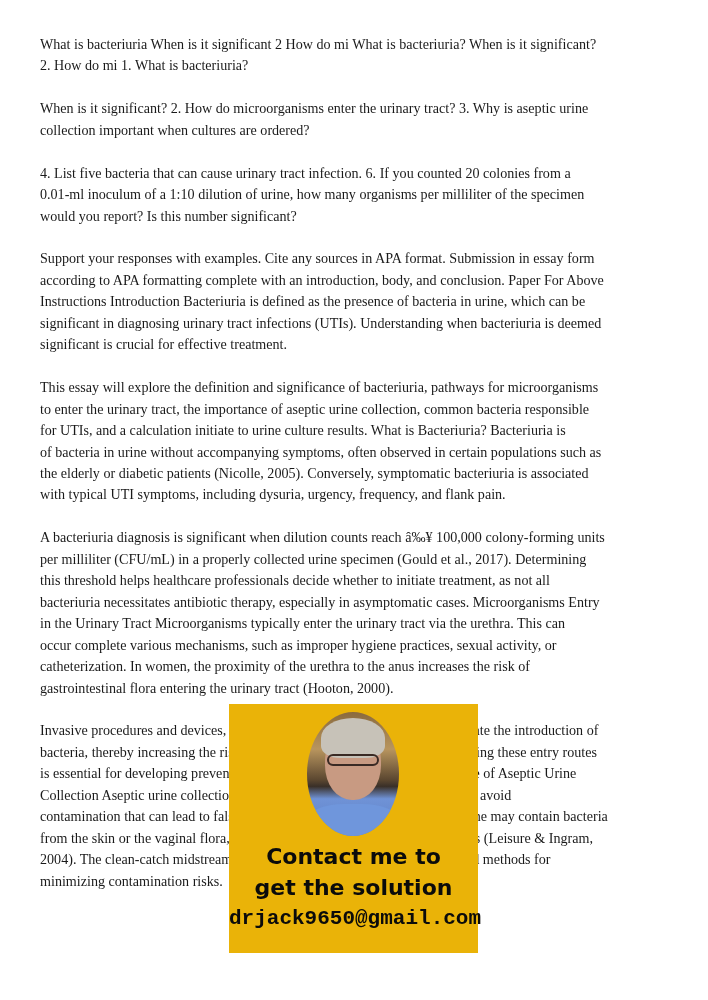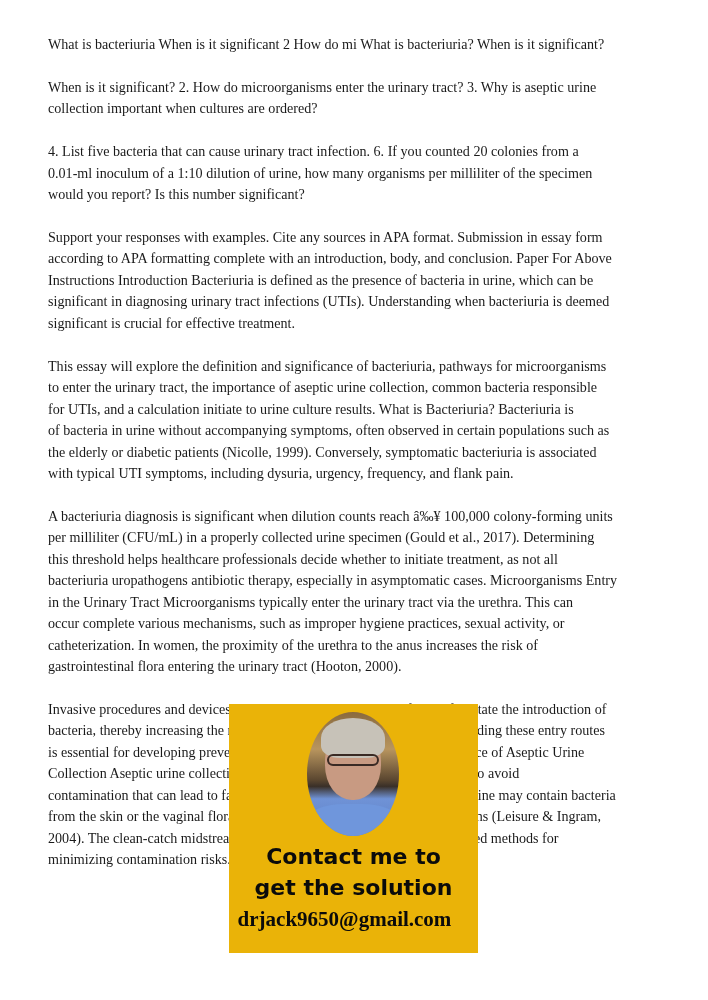--- a/index.html
+++ b/index.html
@@ -1,18 +1,18 @@
 <!DOCTYPE html>
 <html><head>
 <meta charset="utf-8">
 <style>
   html, body { margin: 0; padding: 0; background: #ffffff; }
   body { width: 708px; height: 1000px; position: relative; overflow: hidden; }
   .page {
-    position: absolute; left: 48px; top: 34px; width: 590px;
+    position: absolute; left: 40px; top: 34px; width: 590px;
     font-family: "Liberation Serif", "DejaVu Serif", serif;
     font-size: 14.1px; line-height: 21.45px; color: #1a1a1a;
   }
   .para { margin: 0 0 21.45px 0; white-space: nowrap; }
   .line { display: block; }
   .ad {
     position: absolute; left: 229px; top: 704px; width: 249px; height: 249px;
     background: #eab308;
   }
   .portrait {
@@ -26,30 +26,31 @@
   .portrait .shirt { position:absolute; left:0; top:92px; width:92px; height:40px; background:#6f96dc; border-radius:40% 40% 0 0; }
   .ad-text {
     position: absolute; left: 0; width: 249px; text-align: center;
     font-family: "DejaVu Sans", "Liberation Sans", sans-serif; font-weight: bold;
     color: #0b0b0b; font-size: 22px; line-height: 31px;
   }
   .ad-line1 { top: 137px; }
   .ad-line2 { top: 168px; }
   .ad-email {
     position: absolute; left: 0; top: 203px; width: 231px; text-align: center;
-    font-family: Liberation Serif, serif; font-weight: bold;
+    font-family: Liberation Mono, monospace; font-weight: bold;
     font-size: 21px; color: #0b0b0b;
   }
 </style>
 </head>
 <body>
 
 <div class="page">
   <p class="para">
     <span class="line">What is bacteriuria When is it significant 2 How do mi What is bacteriuria? When is it significant?</span>
+    <span class="line">2. How do mi 1. What is bacteriuria?</span>
   </p>
   <p class="para">
     <span class="line">When is it significant? 2. How do microorganisms enter the urinary tract? 3. Why is aseptic urine</span>
     <span class="line">collection important when cultures are ordered?</span>
   </p>
   <p class="para">
     <span class="line">4. List five bacteria that can cause urinary tract infection. 6. If you counted 20 colonies from a</span>
     <span class="line">0.01-ml inoculum of a 1:10 dilution of urine, how many organisms per milliliter of the specimen</span>
     <span class="line">would you report? Is this number significant?</span>
   </p>
@@ -58,28 +59,28 @@
     <span class="line">according to APA formatting complete with an introduction, body, and conclusion. Paper For Above</span>
     <span class="line">Instructions Introduction Bacteriuria is defined as the presence of bacteria in urine, which can be</span>
     <span class="line">significant in diagnosing urinary tract infections (UTIs). Understanding when bacteriuria is deemed</span>
     <span class="line">significant is crucial for effective treatment.</span>
   </p>
   <p class="para">
     <span class="line">This essay will explore the definition and significance of bacteriuria, pathways for microorganisms</span>
     <span class="line">to enter the urinary tract, the importance of aseptic urine collection, common bacteria responsible</span>
     <span class="line">for UTIs, and a calculation initiate to urine culture results. What is Bacteriuria? Bacteriuria is</span>
     <span class="line">of bacteria in urine without accompanying symptoms, often observed in certain populations such as</span>
-    <span class="line">the elderly or diabetic patients (Nicolle, 1999). Conversely, symptomatic bacteriuria is associated</span>
+    <span class="line">the elderly or diabetic patients (Nicolle, 2005). Conversely, symptomatic bacteriuria is associated</span>
     <span class="line">with typical UTI symptoms, including dysuria, urgency, frequency, and flank pain.</span>
   </p>
   <p class="para">
     <span class="line">A bacteriuria diagnosis is significant when dilution counts reach â‰¥ 100,000 colony-forming units</span>
     <span class="line">per milliliter (CFU/mL) in a properly collected urine specimen (Gould et al., 2017). Determining</span>
     <span class="line">this threshold helps healthcare professionals decide whether to initiate treatment, as not all</span>
-    <span class="line">bacteriuria uropathogens antibiotic therapy, especially in asymptomatic cases. Microorganisms Entry</span>
+    <span class="line">bacteriuria necessitates antibiotic therapy, especially in asymptomatic cases. Microorganisms Entry</span>
     <span class="line">in the Urinary Tract Microorganisms typically enter the urinary tract via the urethra. This can</span>
     <span class="line">occur complete various mechanisms, such as improper hygiene practices, sexual activity, or</span>
     <span class="line">catheterization. In women, the proximity of the urethra to the anus increases the risk of</span>
     <span class="line">gastrointestinal flora entering the urinary tract (Hooton, 2000).</span>
   </p>
   <p class="para">
     <span class="line">Invasive procedures and devices, such as urinary catheters, can further facilitate the introduction of</span>
     <span class="line">bacteria, thereby increasing the risk of infection (Foxman, 2010). Understanding these entry routes</span>
     <span class="line">is essential for developing preventive strategies against UTIs. The Importance of Aseptic Urine</span>
     <span class="line">Collection Aseptic urine collection is critical when ordering a urine culture to avoid</span>

